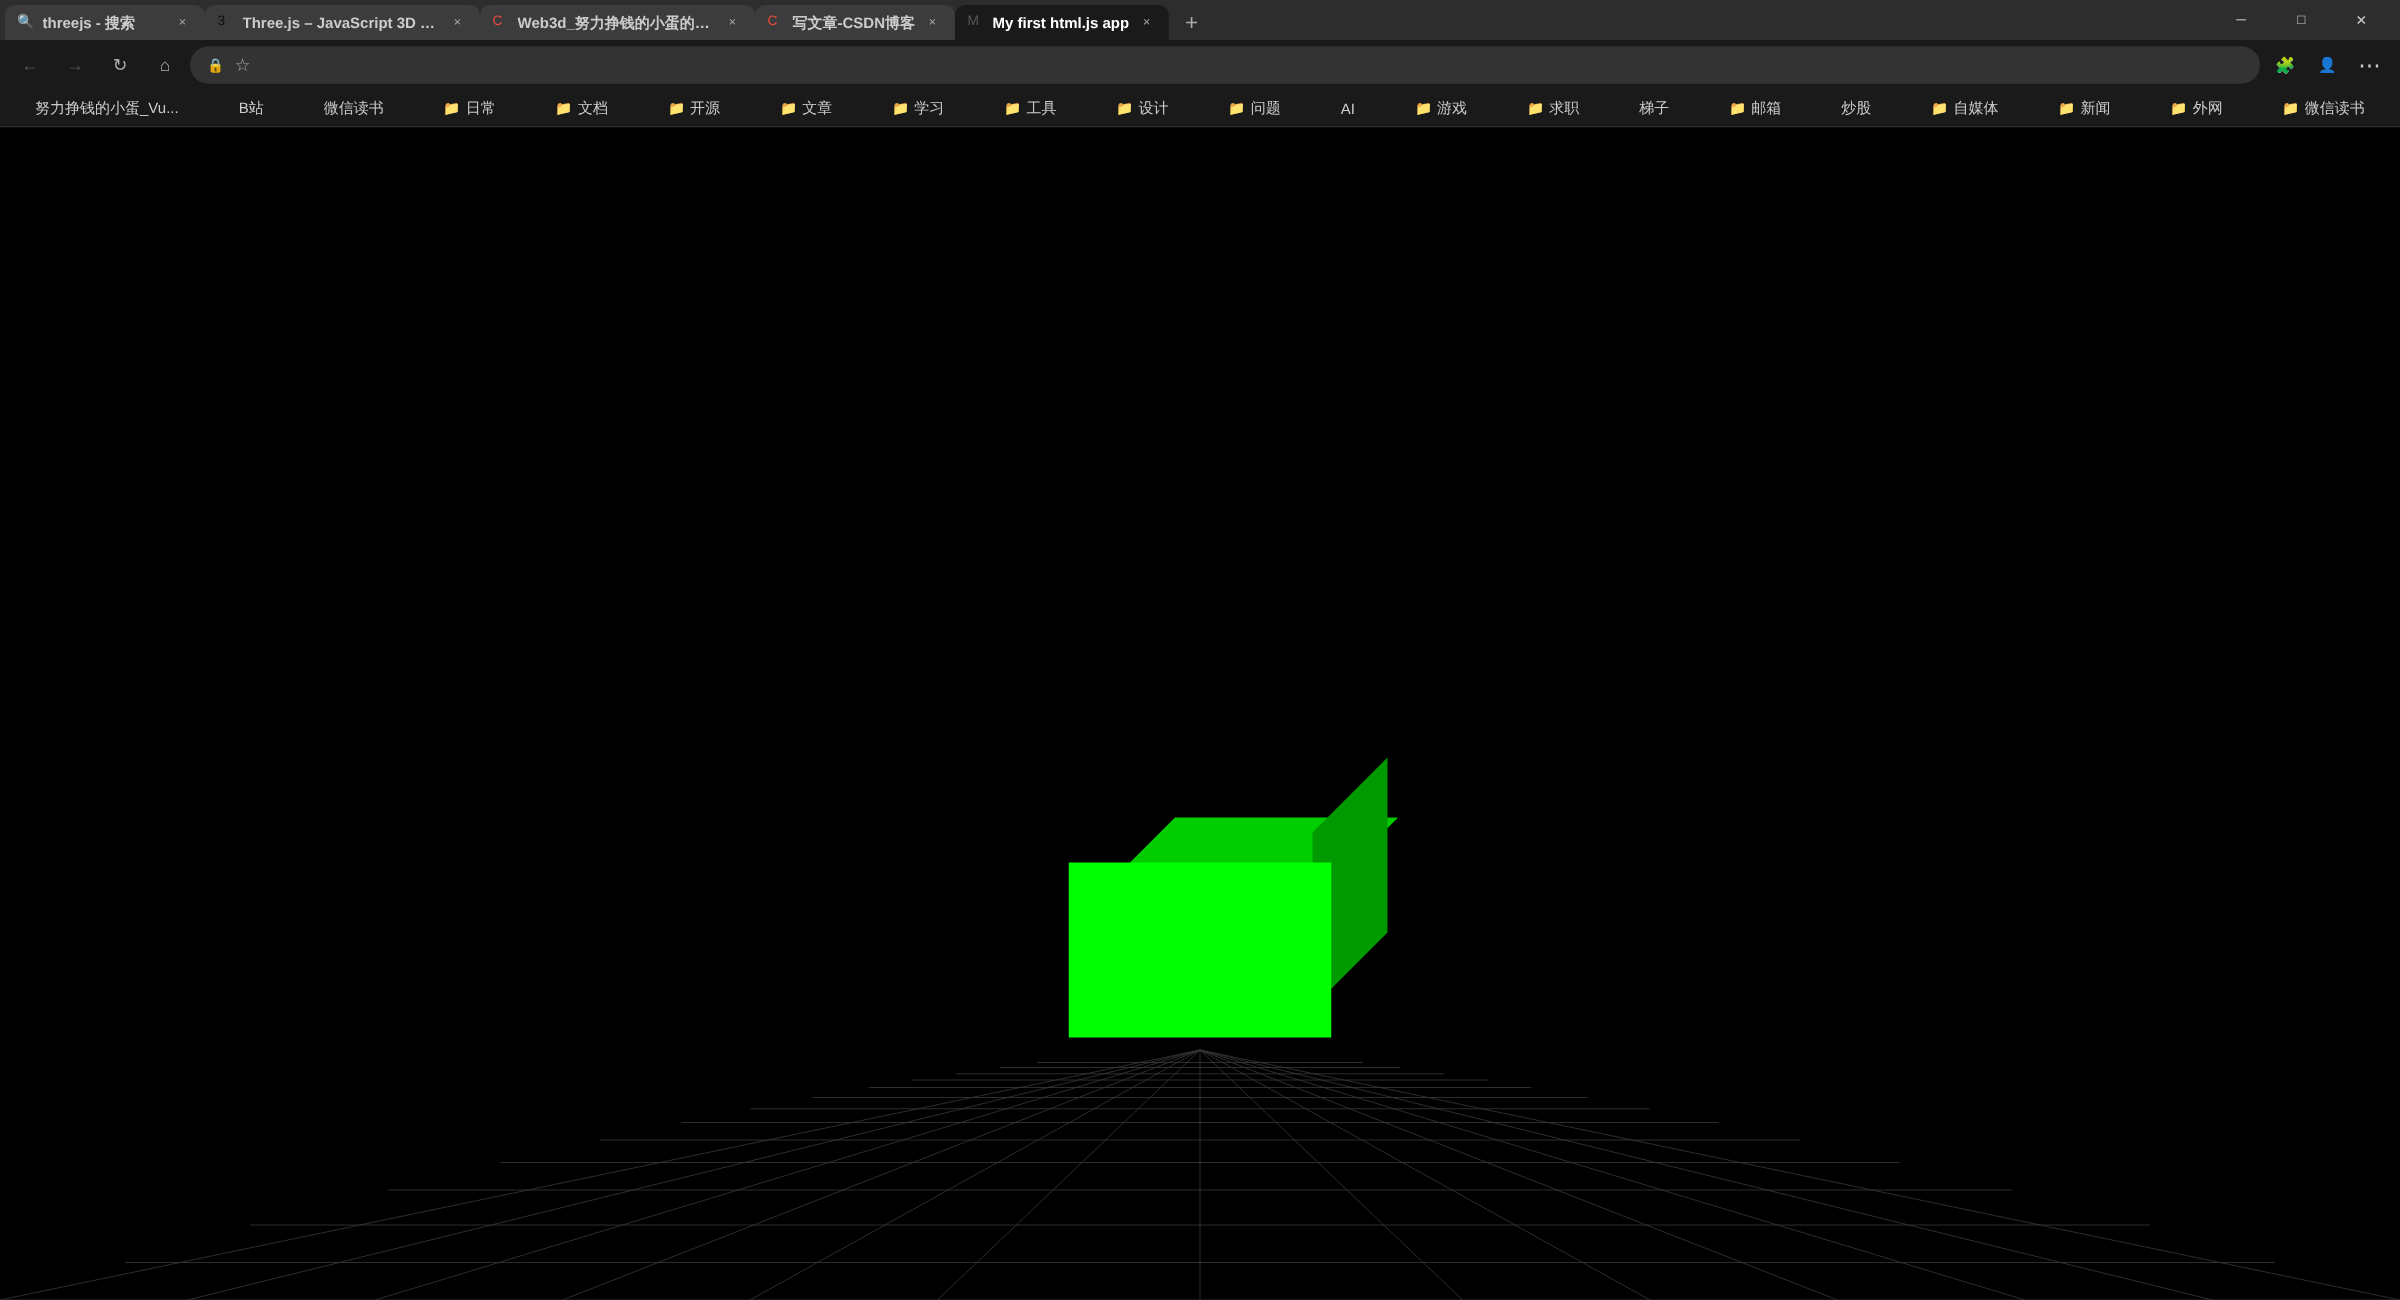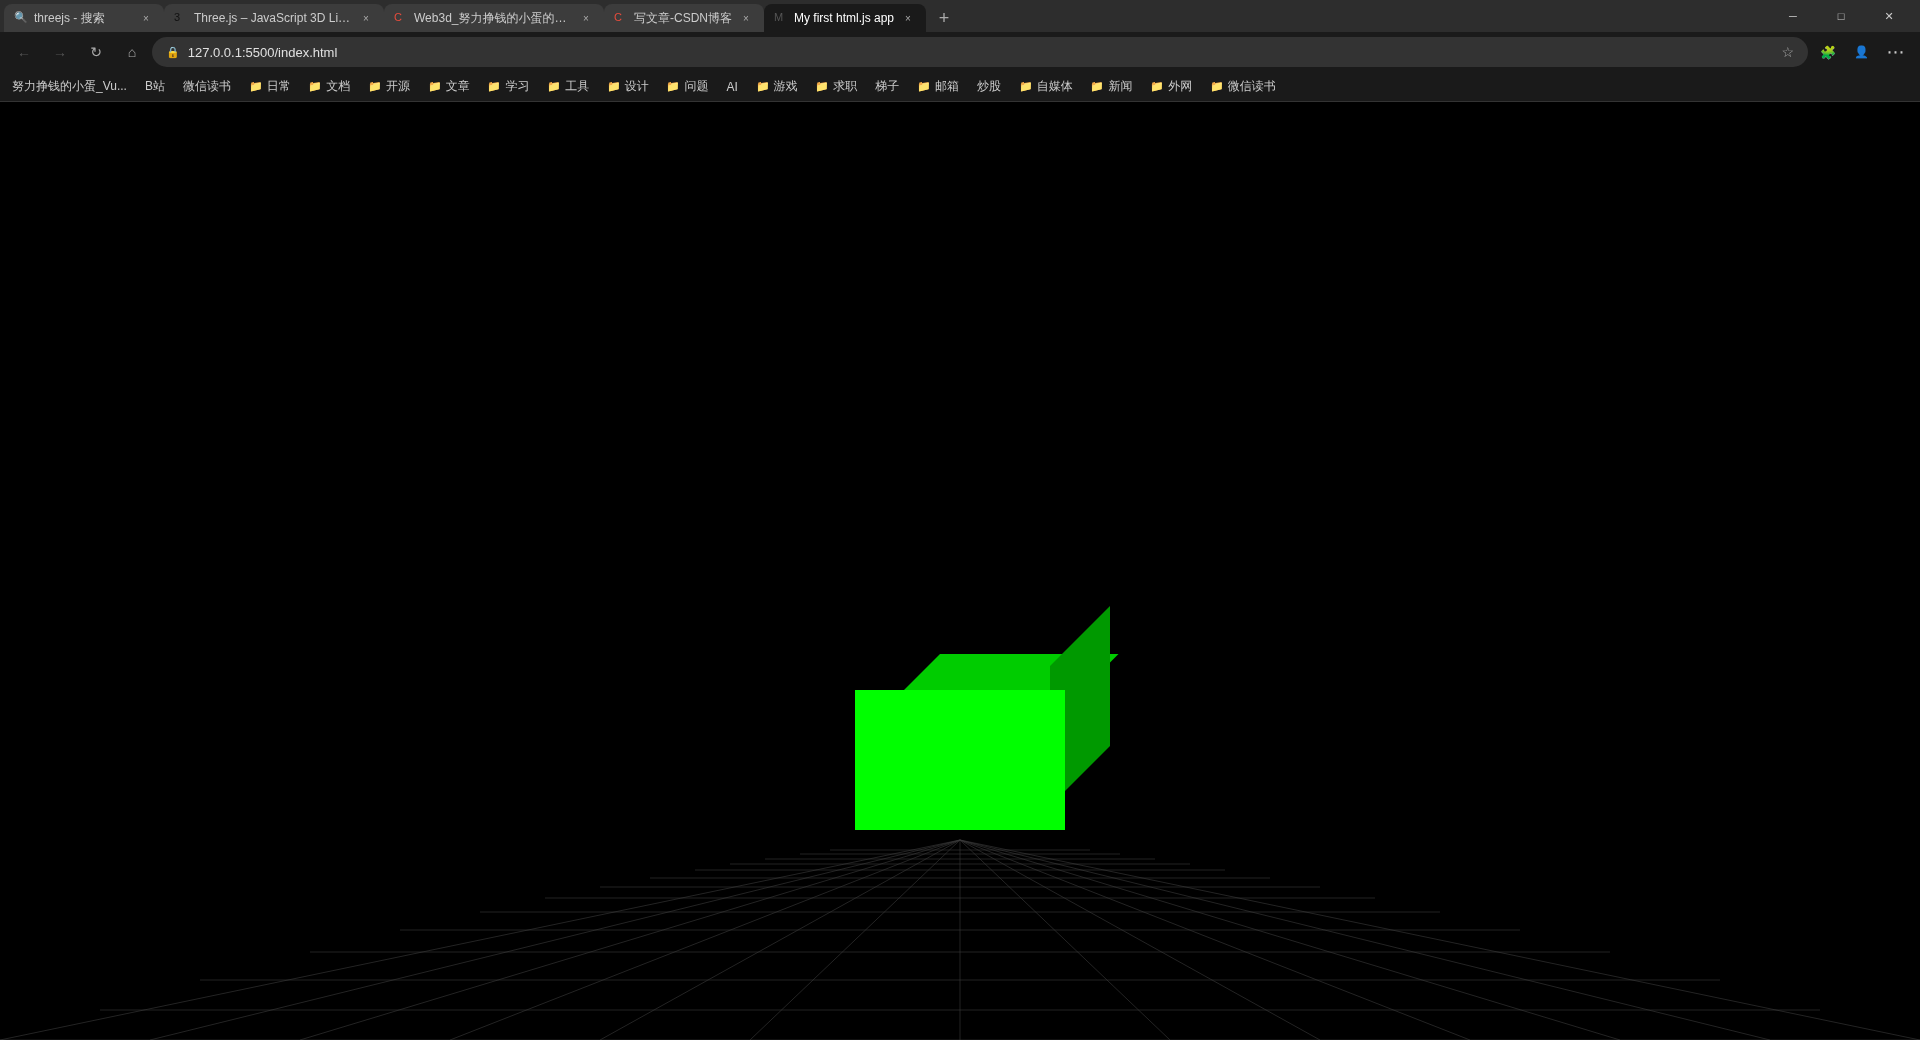--- a/index.html
+++ b/index.html
@@ -38,21 +38,21 @@
       max-width: 220px;
       cursor: pointer;
       flex-shrink: 0;
       position: relative;
     }
     .tab.active {
       background: #1a1a1a;
       color: #fff;
     }
     .tab-favicon { width: 14px; height: 14px; flex-shrink: 0; }
-    .tab-label { flex: 1; overflow: hidden; text-overflow: ellipsis; white-space: nowrap; font-size: 12px; }
+    .tab-label { flex: 1; overflow: hidden; text-overflow: ellipsis; white-space: nowrap; font-size: 12px; font-weight: bold; }
     .tab-close {
       width: 16px; height: 16px;
       border-radius: 50%;
       display: flex; align-items: center; justify-content: center;
       font-size: 10px; color: #aaa;
       cursor: pointer;
     }
     #new-tab-btn {
       width: 28px; height: 28px;
       display: flex; align-items: center; justify-content: center;
@@ -113,25 +113,26 @@
       display: flex; align-items: center; justify-content: center;
       cursor: pointer; color: #ccc; font-size: 14px;
     }
 
     
     #bookmarks-bar {
       height: 30px;
       background: #1a1a1a;
       display: flex;
       align-items: center;
-      padding: 0 4px;
+      padding: 0 20px;
       gap: 2px;
       flex-shrink: 0;
       border-bottom: 1px solid #333;
       overflow: hidden;
+      justify-content: space-between;
     }
     .bk-item {
       display: flex; align-items: center; gap: 4px;
       padding: 2px 8px;
       border-radius: 4px;
       cursor: pointer;
       font-size: 12px;
       color: #ccc;
       white-space: nowrap;
     }
@@ -253,21 +254,20 @@
     </div>
   </div>
 
   <div id="nav-row">
     <div class="nav-btn disabled">←</div>
     <div class="nav-btn disabled">→</div>
     <div class="nav-btn">↻</div>
     <div class="nav-btn">⌂</div>
     <div id="address-bar">
       <span class="lock-icon">🔒</span>
-      <span class="url-text">127.0.0.1:5500/index.html</span>
       <span class="star-icon">☆</span>
     </div>
     <div id="toolbar-right">
       <div class="toolbar-btn" style="font-size:13px;">🧩</div>
       <div class="toolbar-btn" style="font-size:12px;">👤</div>
       <div class="toolbar-btn" style="font-size:18px; letter-spacing:1px;">⋯</div>
     </div>
   </div>
 
   <div id="bookmarks-bar">

